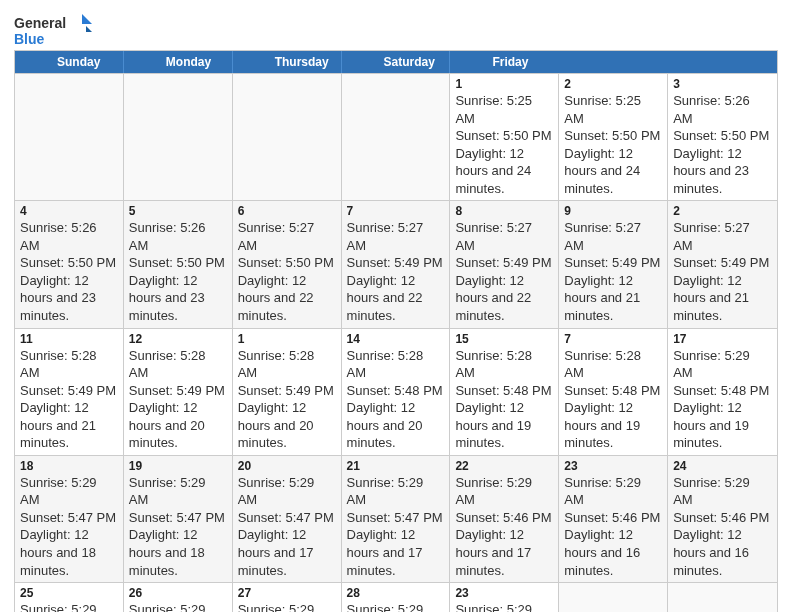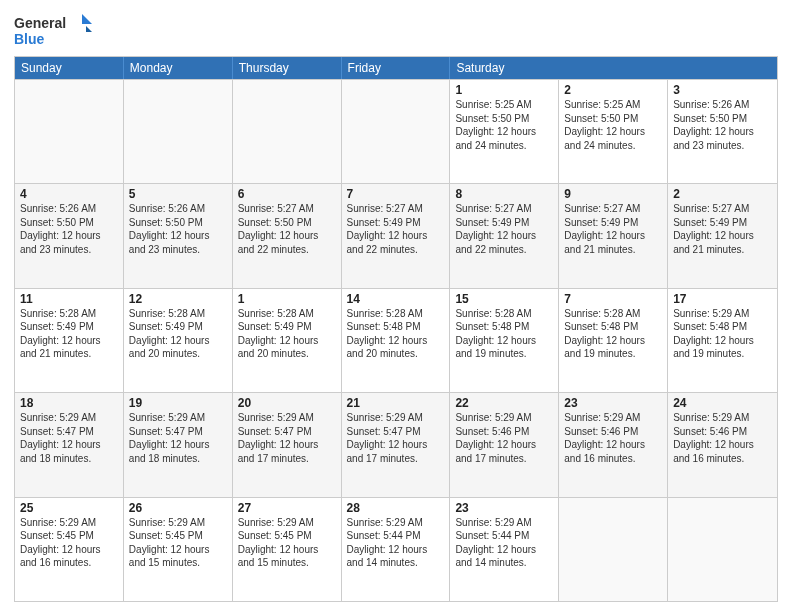--- a/index.html
+++ b/index.html
@@ -14,21 +14,20 @@
       width: 792px;
       height: 612px;
       padding: 10px 14px 10px 14px;
       display: flex;
       flex-direction: column;
     }
     .header {
       display: flex;
       justify-content: space-between;
       align-items: flex-start;
-      margin-bottom: 6px;
     }
     .logo {
       display: flex;
       align-items: center;
       gap: 4px;
     }
     .title-block {
       text-align: right;
     }
     .main-title {
@@ -48,24 +47,25 @@
       border: 1px solid #ccc;
     }
     .cal-header-row {
       display: grid;
       grid-template-columns: repeat(7, 1fr);
       background: #3071b5;
     }
     .cal-header-cell {
       color: #fff;
       font-size: 12px;
-      font-weight: normal;
+      font-weight: bold;
       padding: 4px 6px;
       border-right: 1px solid #4a8cd0;
       text-align: left;
+      margin-left: 36px;
     }
     .cal-header-cell:last-child { border-right: none; }
     .cal-body {
       flex: 1;
       display: flex;
       flex-direction: column;
     }
     .cal-week {
       display: grid;
       grid-template-columns: repeat(7, 1fr);
@@ -86,21 +86,21 @@
     .cal-cell.empty { background: #f9f9f9; }
     .cal-cell.shaded { background: #f5f5f5; }
     .day-num {
       font-size: 12px;
       font-weight: bold;
       color: #222;
       margin-bottom: 1px;
       display: block;
     }
     .cell-text {
-      font-size: 10px;
+      font-size: 13px;
       color: #333;
       line-height: 1.35;
     }
   </style>
 </head>
 <body>
 
 <div class="page">
   <div class="header">
     <div class="logo">
@@ -115,22 +115,22 @@
       <div class="main-title"></div>
       <div class="subtitle"></div>
     </div>
   </div>
 
   <div class="calendar">
     <div class="cal-header-row">
     <div class="cal-header-cell">Sunday</div>
         <div class="cal-header-cell">Monday</div>
         <div class="cal-header-cell">Thursday</div>
+        <div class="cal-header-cell">Saturday</div>
         <div class="cal-header-cell">Friday</div>
-        <div class="cal-header-cell">Saturday</div>
       </div>
     <div class="cal-body">
     <div class="cal-week">
           <div class="cal-cell empty"></div>
           <div class="cal-cell empty"></div>
           <div class="cal-cell empty"></div>
           <div class="cal-cell empty"></div>
           <div class="cal-cell">
             <span class="day-num">1</span>
             <div class="cell-text">Sunrise: 5:25 AM<br>Sunset: 5:50 PM<br>Daylight: 12 hours and 24 minutes.</div>

